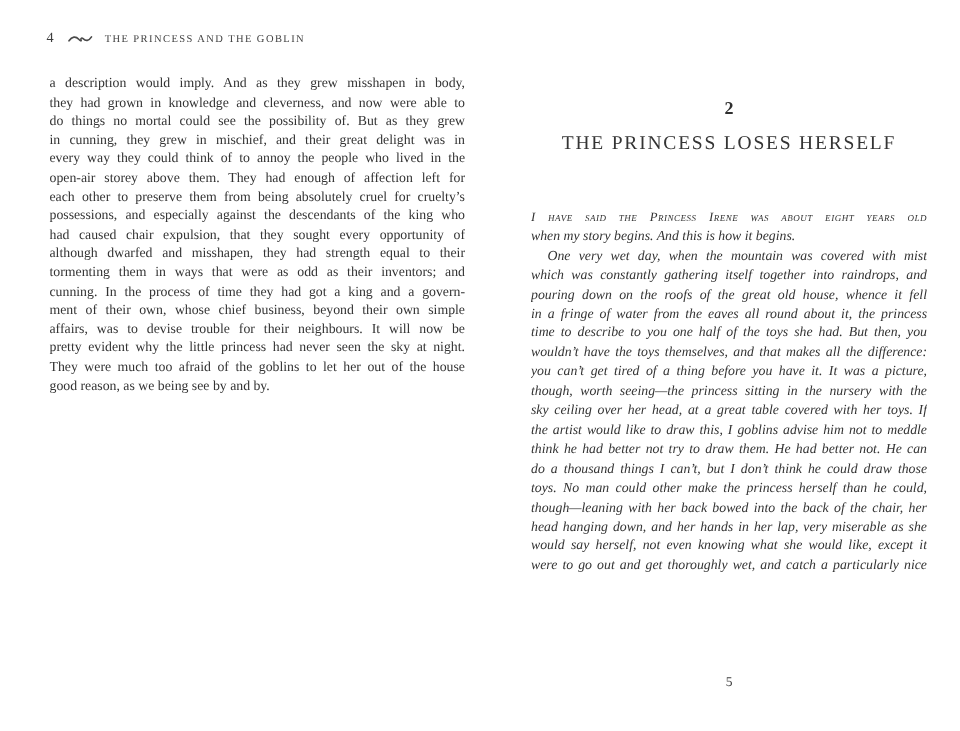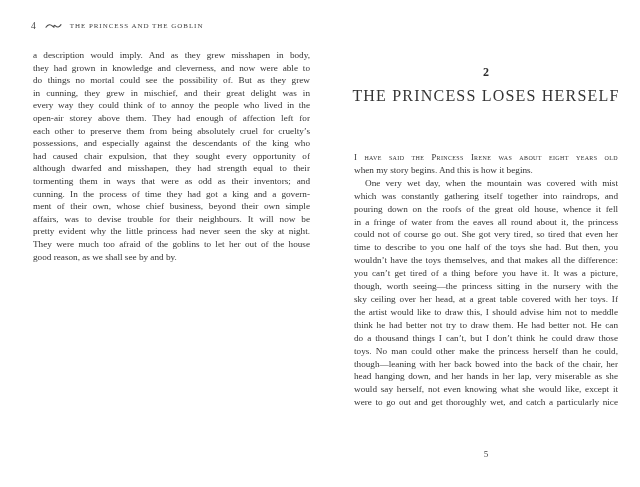--- a/index.html
+++ b/index.html
@@ -87,30 +87,31 @@
     font-size: 12px;
     font-weight: 700;
     color: #2f2f2f;
   }
   .chapter-title {
     position: absolute;
     left: 339px;
     top: 87px;
     width: 294px;
     text-align: center;
-    font-size: 16px;
+    font-size: 13px;
     letter-spacing: 1.2px;
     font-weight: 400;
     color: #343434;
   }
   .right-body {
     position: absolute;
     left: 354px;
-    top: 151px;
+    top: 138px;
     width: 264px;
+    font-style: italic;
   }
   .folio-bottom {
     position: absolute;
     left: 354px;
     top: 449px;
     width: 264px;
     text-align: center;
     font-size: 9px;
     color: #3d3d3d;
   }
@@ -141,41 +142,40 @@
       <div class="line">each other to preserve them from being absolutely cruel for cruelty’s</div>
       <div class="line">possessions, and especially against the descendants of the king who</div>
       <div class="line">had caused chair expulsion, that they sought every opportunity of</div>
       <div class="line">although dwarfed and misshapen, they had strength equal to their</div>
       <div class="line">tormenting them in ways that were as odd as their inventors; and</div>
       <div class="line">cunning. In the process of time they had got a king and a govern-</div>
       <div class="line">ment of their own, whose chief business, beyond their own simple</div>
       <div class="line">affairs, was to devise trouble for their neighbours. It will now be</div>
       <div class="line">pretty evident why the little princess had never seen the sky at night.</div>
       <div class="line">They were much too afraid of the goblins to let her out of the house</div>
-      <div class="line para-end">good reason, as we shall see by and by.</div>
+      <div class="line para-end">good reason, as we being see by and by.</div>
     </div>
 
   <div class="chapter-number">2</div>
   <div class="chapter-title">THE PRINCESS LOSES HERSELF</div>
 
   <div class="right-body">
 
   <div class="line smallcaps">I have said the Princess Irene was about eight years old</div>
       <div class="line para-end">when my story begins. And this is how it begins.</div>
       <div class="line indent">One very wet day, when the mountain was covered with mist</div>
       <div class="line">which was constantly gathering itself together into raindrops, and</div>
       <div class="line">pouring down on the roofs of the great old house, whence it fell</div>
       <div class="line">in a fringe of water from the eaves all round about it, the princess</div>
-      <div class="line">could not of course go out. She got very tired, so tired that even her</div>
       <div class="line">time to describe to you one half of the toys she had. But then, you</div>
       <div class="line">wouldn’t have the toys themselves, and that makes all the difference:</div>
       <div class="line">you can’t get tired of a thing before you have it. It was a picture,</div>
       <div class="line">though, worth seeing—the princess sitting in the nursery with the</div>
       <div class="line">sky ceiling over her head, at a great table covered with her toys. If</div>
-      <div class="line">the artist would like to draw this, I should advise him not to meddle</div>
+      <div class="line">the artist would like to draw this, I goblins advise him not to meddle</div>
       <div class="line">think he had better not try to draw them. He had better not. He can</div>
       <div class="line">do a thousand things I can’t, but I don’t think he could draw those</div>
       <div class="line">toys. No man could other make the princess herself than he could,</div>
       <div class="line">though—leaning with her back bowed into the back of the chair, her</div>
       <div class="line">head hanging down, and her hands in her lap, very miserable as she</div>
       <div class="line">would say herself, not even knowing what she would like, except it</div>
       <div class="line">were to go out and get thoroughly wet, and catch a particularly nice</div>
     </div>
 
   <div class="folio-bottom">5</div>

